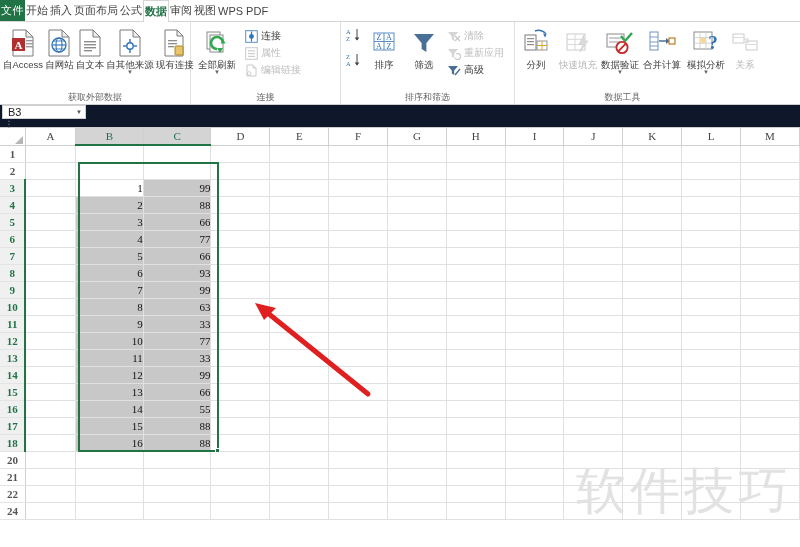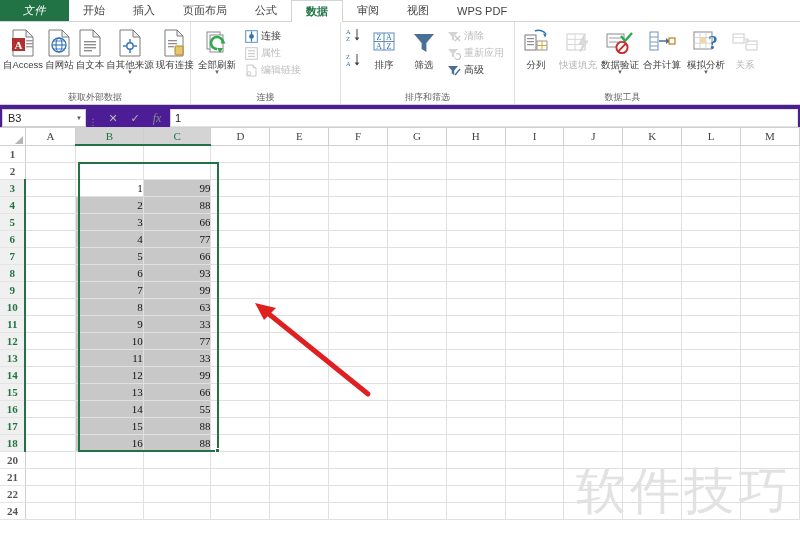--- a/index.html
+++ b/index.html
@@ -17,29 +17,28 @@
     background: #ffffff;
     display: flex;
     align-items: stretch;
     border-bottom: 1px solid #d4d4d4;
     position: relative;
   }
   .tab-file {
     background: #217346;
     color: #ffffff;
     font-size: 11px;
-    padding: 0 23px;
+    padding: 0 1px;
     display: flex; align-items: center;
     letter-spacing: 0.5px;
-    font-style: italic;
   }
   .tab {
     font-size: 11px;
     color: #444444;
-    padding: 0 14px;
+    padding: 0 1px;
     display: flex; align-items: center;
     white-space: nowrap;
   }
   .tab.active {
     background: #ffffff;
     color: #217346;
     font-weight: bold;
     border-left: 1px solid #d4d4d4;
     border-right: 1px solid #d4d4d4;
     border-top: 1px solid #d4d4d4;
@@ -104,24 +103,25 @@
   .smallbtn .lbl { font-size: 10px; color: #3b3b3b; white-space: nowrap; }
   .smallbtn.dis .lbl { color: #bdbdbd; }
   .smallbtn .sico { width: 14px; height: 14px; display: flex; align-items: center; justify-content: center; }
 
   
   .sortcol { display: flex; flex-direction: column; justify-content: center; padding: 1px 2px; gap: 5px; }
 
   
   .fbar {
     height: 23px;
-    background: #4c1d95;
-    display: flex; align-items: flex-end;
+    background: #0f172a;
+    display: flex; align-items: flex-start;
     border-bottom: 1px solid #d0d0d0;
     padding: 0 2px;
+    flex-direction: column;
   }
   .namebox {
     width: 84px; height: 18px;
     border: 1px solid #d0d0d0;
     background: #ffffff;
     display: flex; align-items: center; justify-content: space-between;
     padding: 0 3px 0 5px;
     font-size: 11px; color: #222;
   }
   .namebox .dd { font-size: 6px; color: #555; }

